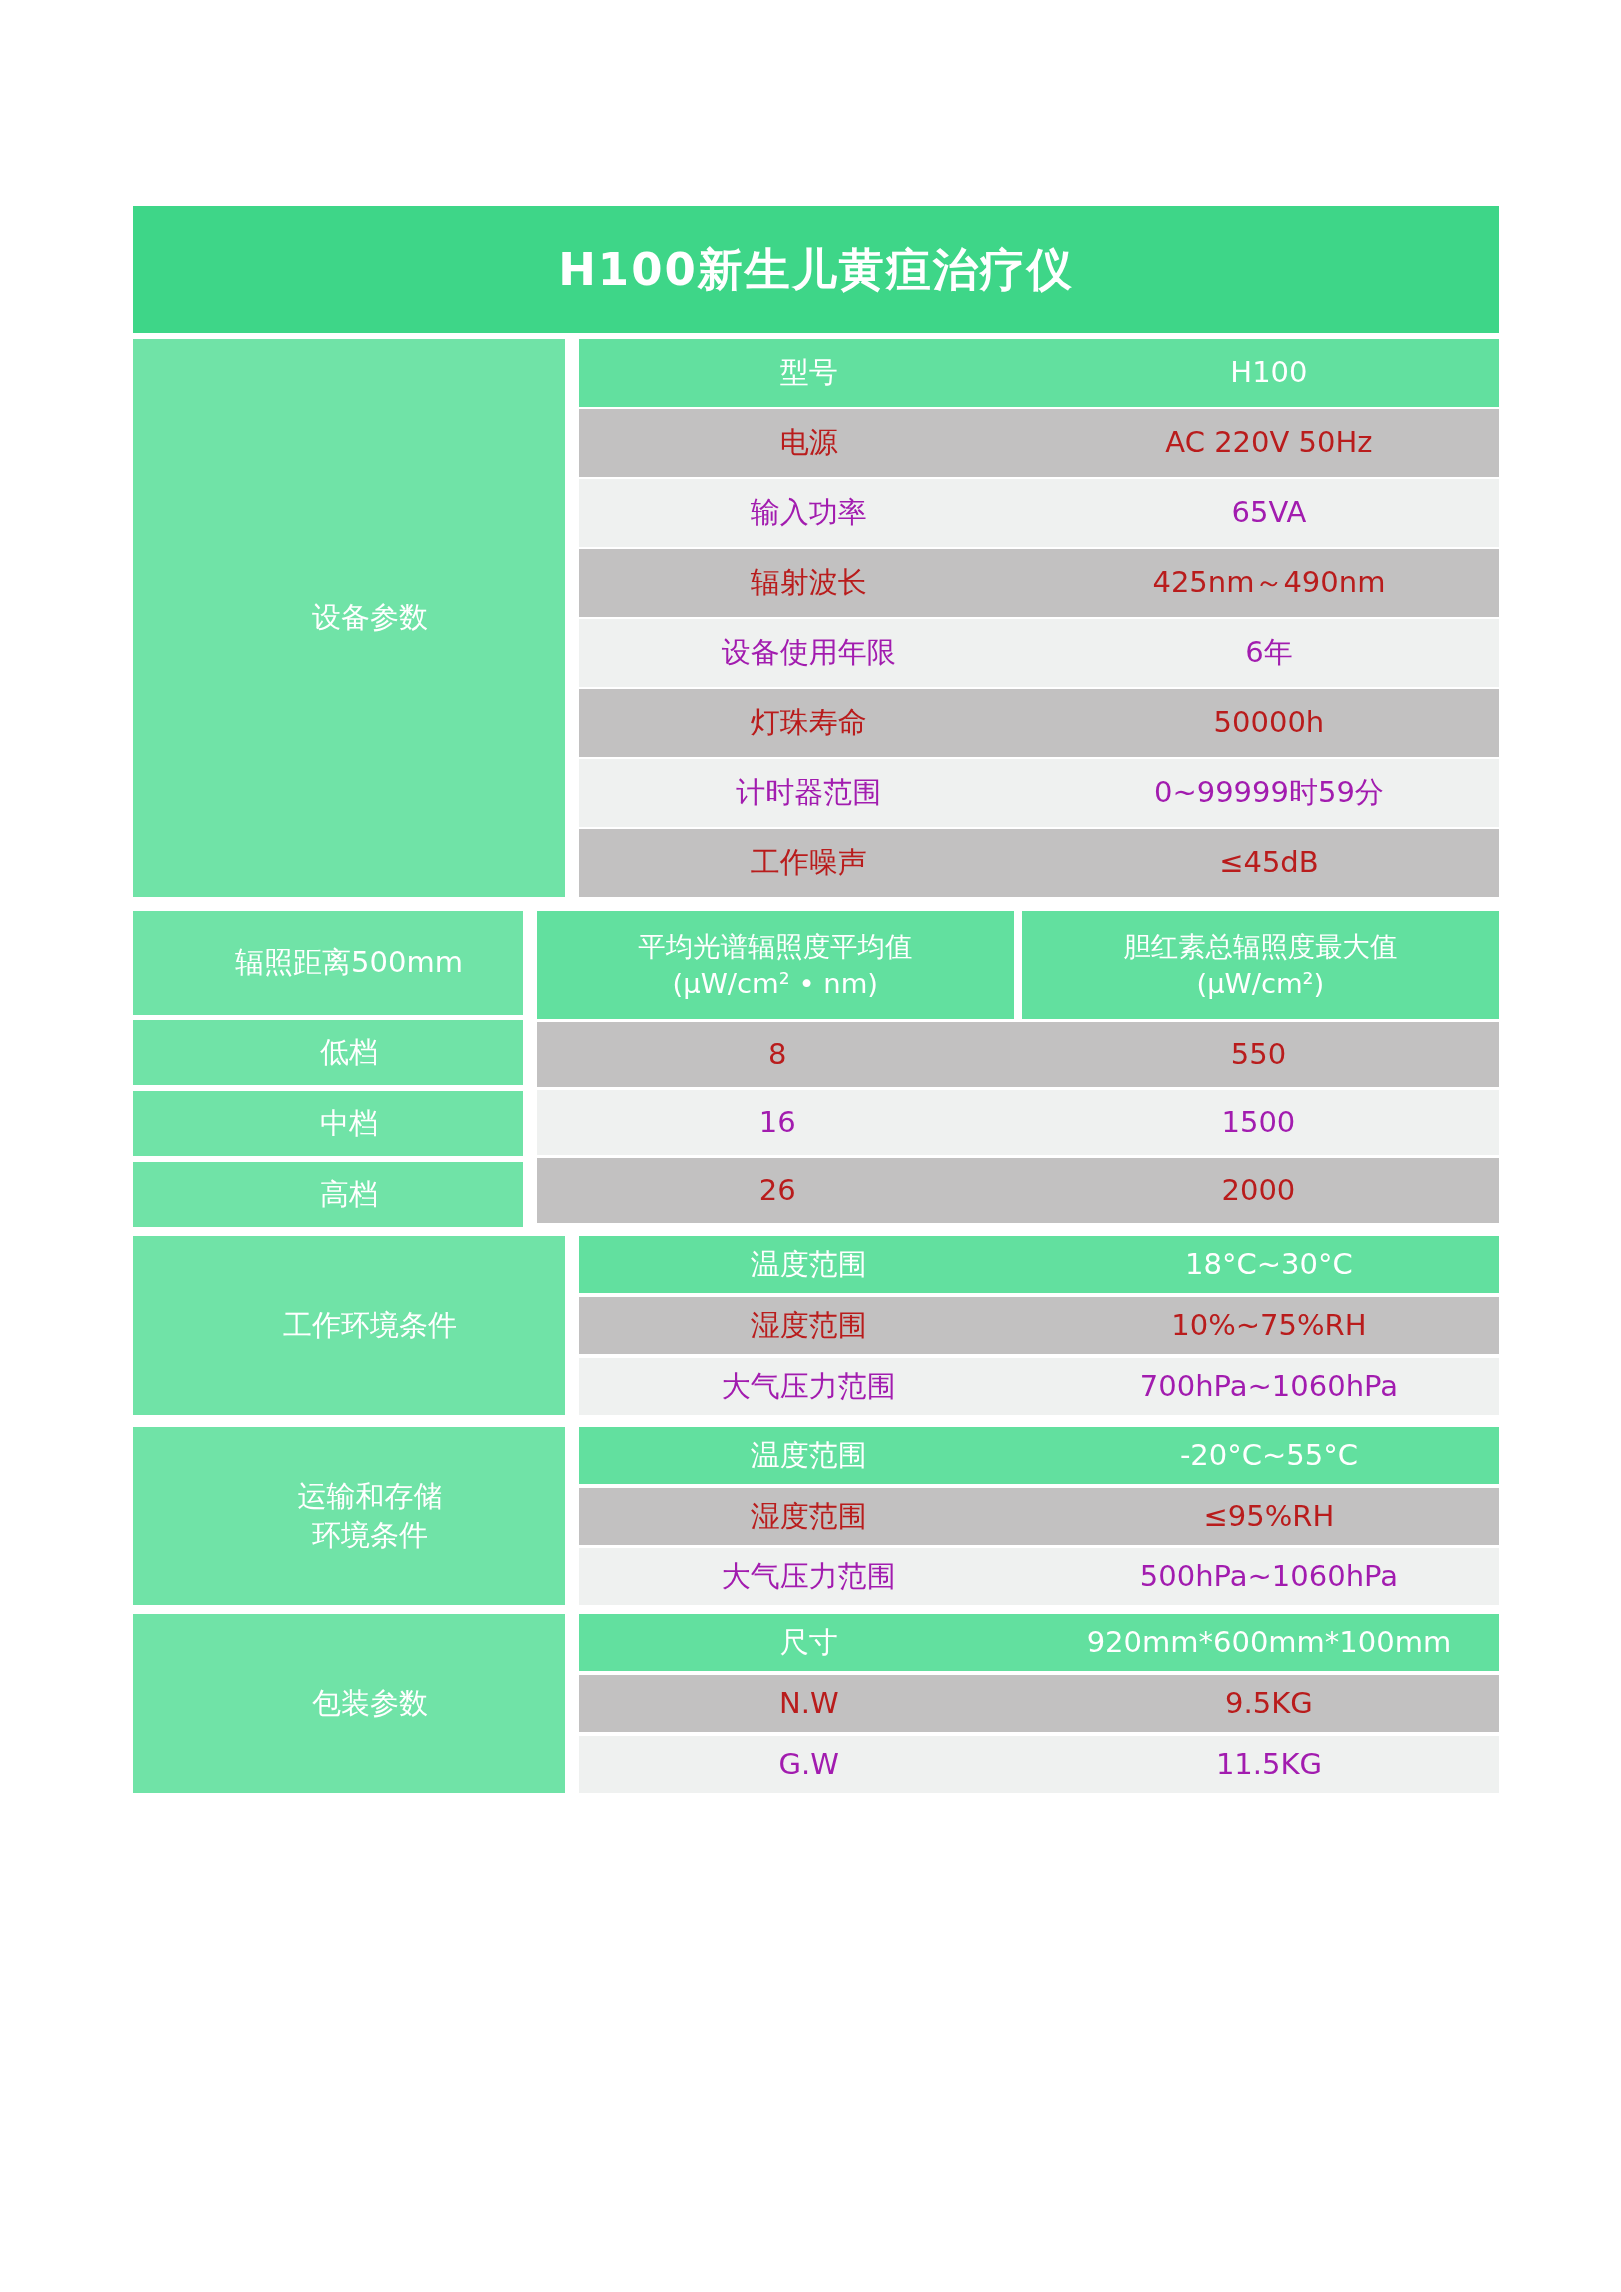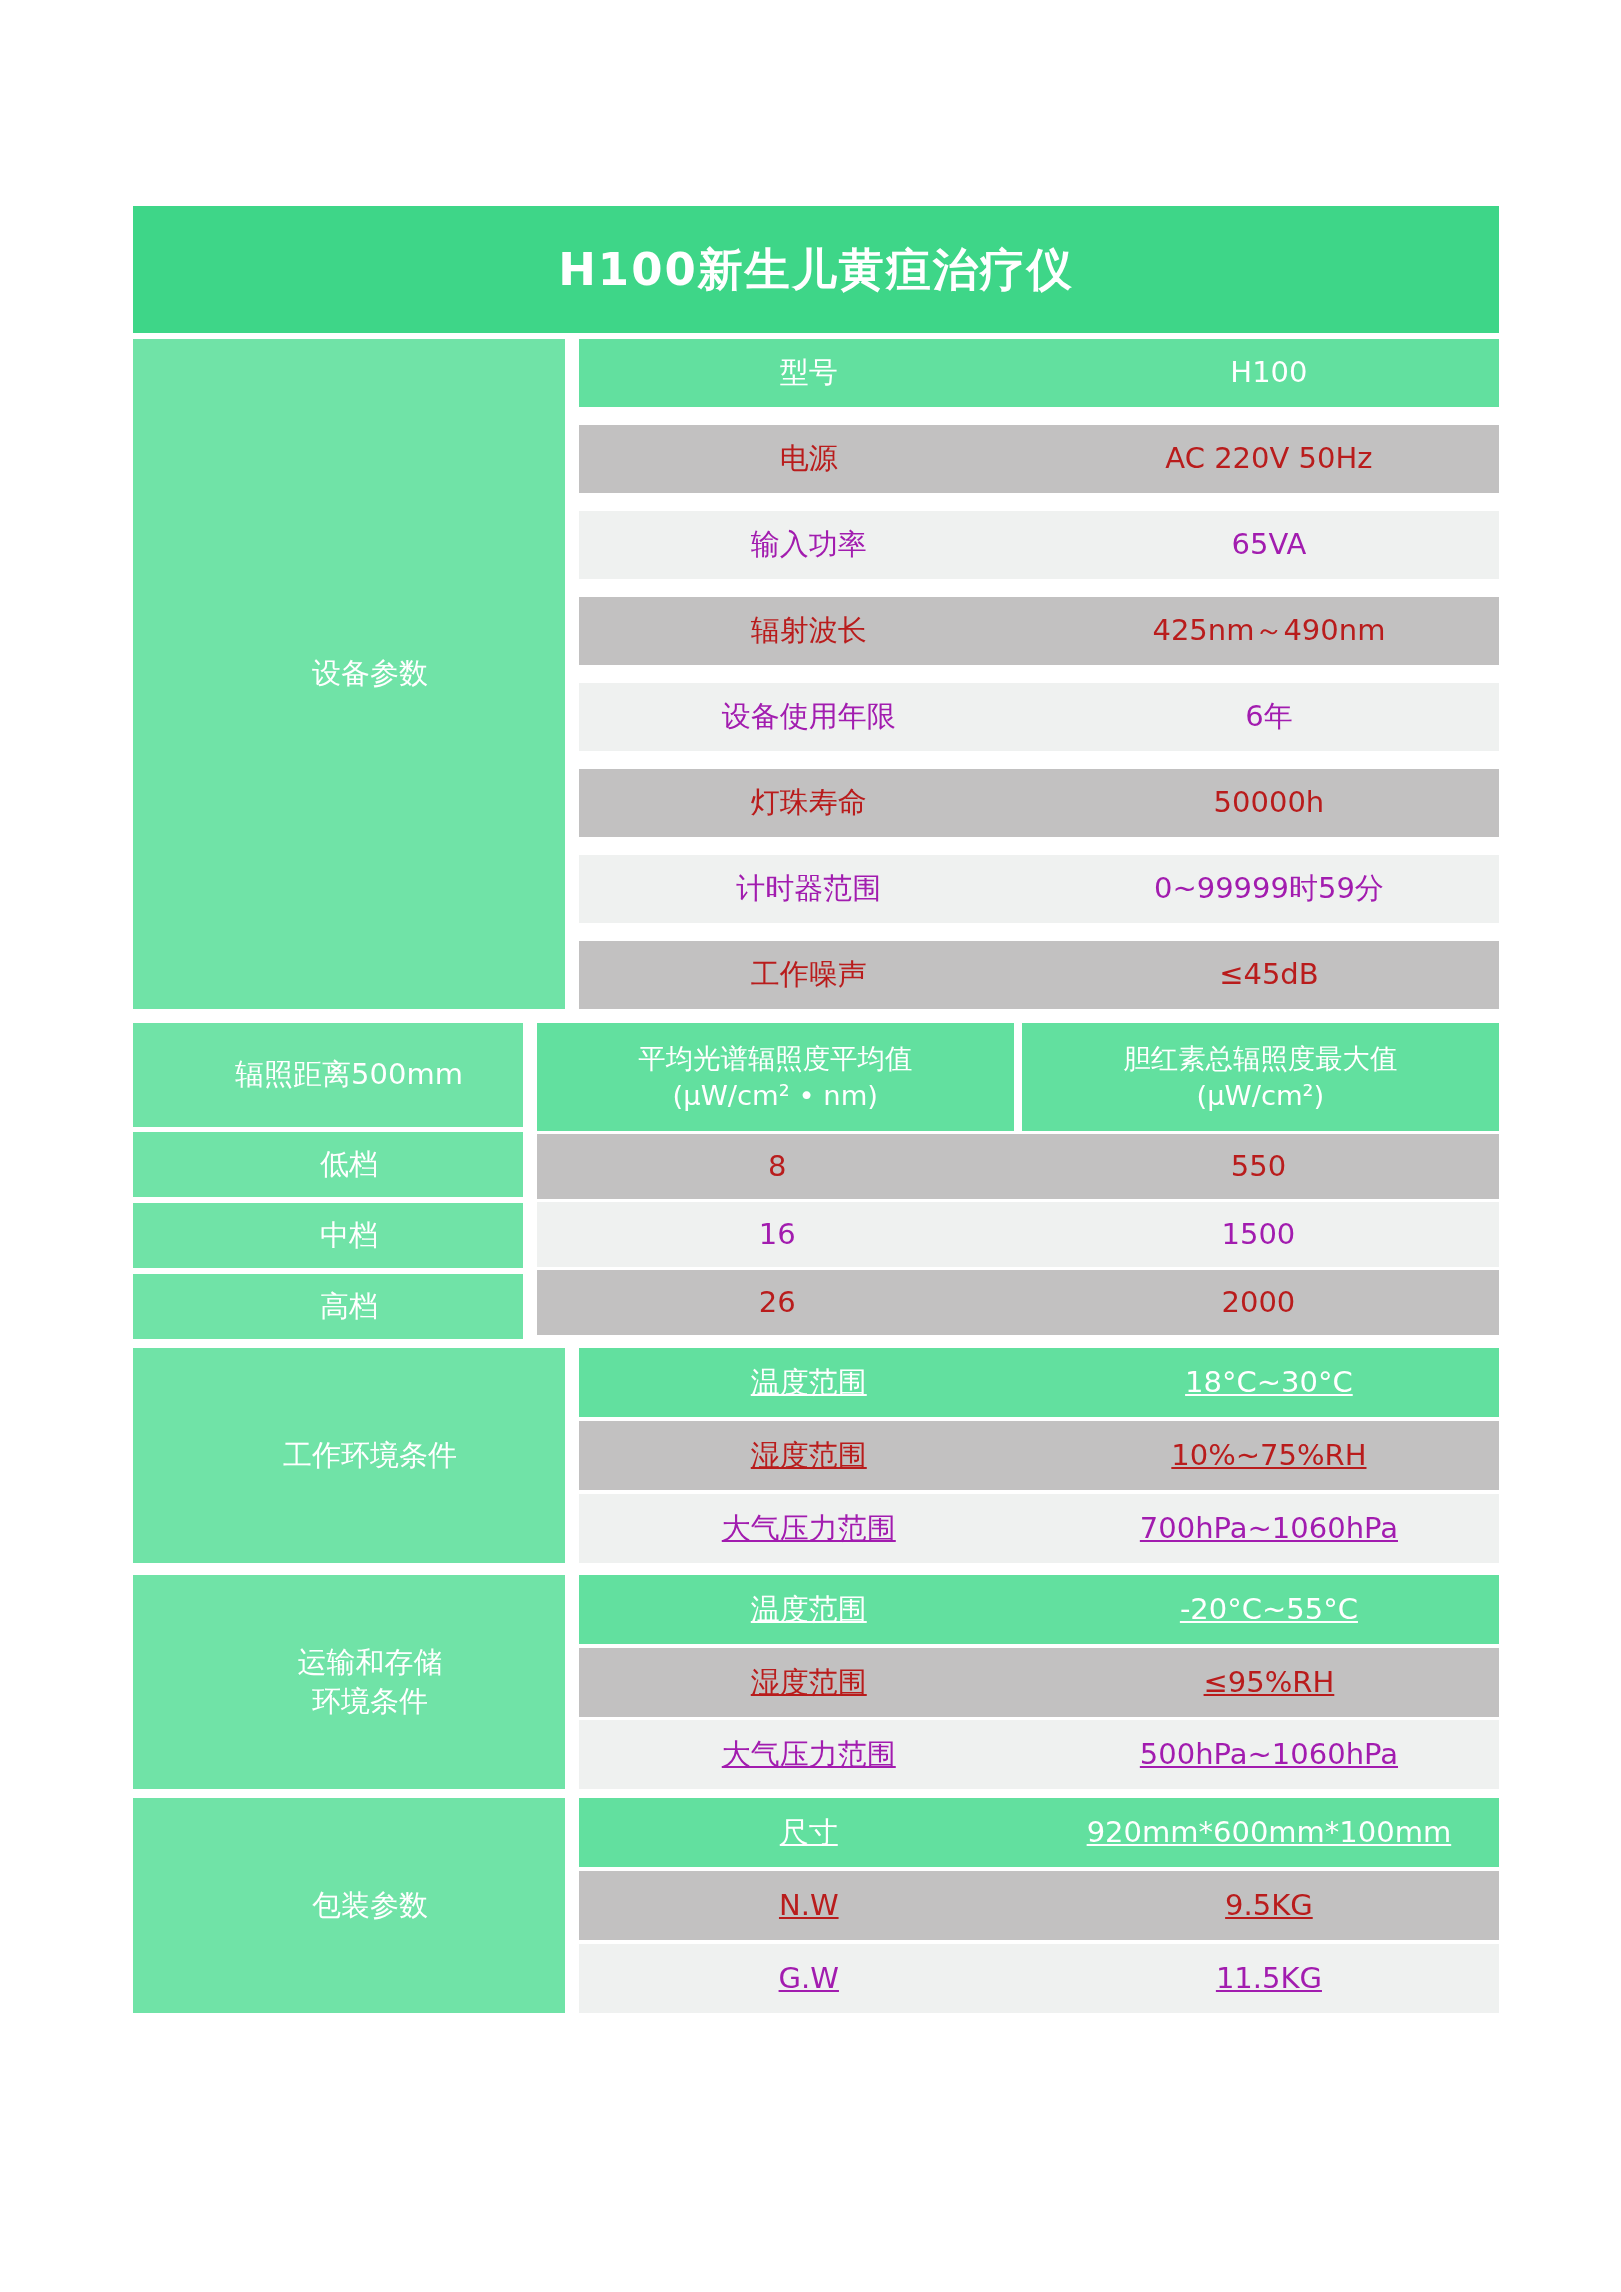--- a/index.html
+++ b/index.html
@@ -25,32 +25,32 @@
     flex:1;display:flex;align-items:center;justify-content:center;
     font-size:29px;white-space:pre-line;text-align:center;line-height:37px;
   }
   .green{background:#62e09f;color:#ffffff;}
   .gray{background:#c2c1c1;color:#b91c1c;}
   .light{background:#eff1f0;color:#a21caf;}
   .leftblock-col{width:390px;flex:0 0 390px;display:flex;flex-direction:column;gap:5.9px;}
   .leftblock-col .left-cell{width:auto;flex:none;}
   
   .sec1{margin-top:5.9px;}
-  .sec1 .rows{gap:18px;}
+  .sec1 .rows{gap:2px;}
   .sec1 .row{height:68px;}
   .sec2{margin-top:13.7px;}
   .sec2 .rows{gap:3px;}
   .sec2 .row{height:65px;}
   .sec2 .row.header{height:108px;gap:7.8px;}
   .sec2 .row.header .cell{font-size:27.4px;}
   .sec3{margin-top:8.8px;}
   .sec4{margin-top:11.8px;}
   .sec5{margin-top:8.8px;}
   .sec3 .rows,.sec4 .rows,.sec5 .rows{gap:3.9px;}
-  .sec3 .row,.sec4 .row,.sec5 .row{height:69px;text-decoration:underline;}
+  .sec3 .row,.sec4 .row,.sec5 .row{height:57px;}
 </style>
 </head>
 <body>
 
 <div class="sheet">
 
   <div class="title-bar">H100新生儿黄疸治疗仪</div>
 
   <div class="section sec1">
     <div class="left-cell">设备参数</div>

